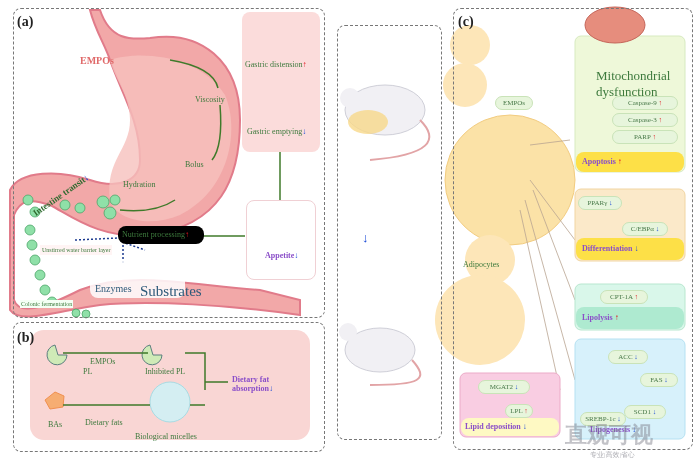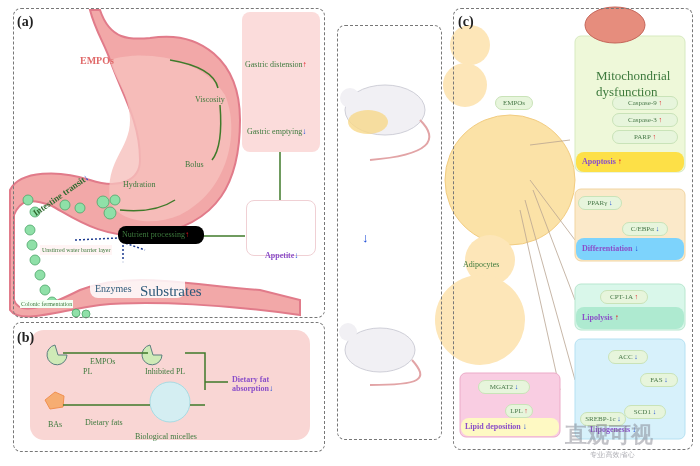--- a/index.html
+++ b/index.html
@@ -107,21 +107,21 @@
 <div class="txt" style="left:195px;top:95px;">Viscosity</div>
 <div class="txt" style="left:185px;top:160px;">Bolus</div>
 <div class="txt" style="left:123px;top:180px;">Hydration</div>
 <div class="txt" style="left:28px;top:190px;transform:rotate(-35deg);font-weight:bold;color:#2f6a2f;font-size:9px;">
   <span>Intestine transit</span><span class="down">↓</span>
 </div>
 <div class="box" style="left:118px;top:226px;width:86px;height:18px;background:#000000;">
   <div class="txt" style="left:4px;top:4px;"><span>Nutrient processing</span><span class="up">↑</span></div>
 </div>
 <div class="txt" style="left:40px;top:245px;font-size:6px;background:#fff4f4;padding:2px;">Unstirred water barrier layer</div>
-<div class="box" style="left:246px;top:200px;width:70px;height:56px;background:#fff;border:1px solid #f0d0d4;">
+<div class="box" style="left:246px;top:200px;width:70px;height:80px;background:#fff;border:1px solid #f0d0d4;">
   <div class="txt outcome" style="left:18px;top:50px;"><span>Appetite</span><span class="down">↓</span></div>
 </div>
 <div class="box" style="left:90px;top:260px;width:95px;height:38px;background:rgba(255,255,255,0.85);"></div>
 <div class="txt" style="left:95px;top:283px;color:#2e5a7a;font-size:10px;">Enzymes</div>
 <div class="txt" style="left:140px;top:283px;color:#2e5a7a;font-size:15px;">Substrates</div>
 <div class="txt" style="left:20px;top:300px;font-size:6px;background:#f4fff4;padding:1px;">Colonic fermentation</div>
 
 <div class="panel-label" style="left:17px;top:330px;">(b)</div>
 <div class="txt" style="left:55px;top:367px;padding-left:28px;">PL</div>
 <div class="txt" style="left:90px;top:357px;">EMPOs</div>
@@ -148,21 +148,21 @@
     <div class="pill" style="left: 612px; top: 130px; width: 66px;"><span>PARP</span> <span class="up">↑</span></div>
   </div>
 <div class="box" style="left:576px;top:152px;width:108px;height:20px;background:#fde047;">
   <div class="txt outcome" style="left:6px;top:5px;"><span>Apoptosis</span> <span class="up">↑</span></div>
 </div>
 
 <div id="diff-items">
     <div class="pill" style="left: 578px; top: 196px; width: 44px;"><span>PPARγ</span> <span class="down">↓</span></div>
     <div class="pill" style="left: 622px; top: 222px; width: 46px;"><span>C/EBPα</span> <span class="down">↓</span></div>
   </div>
-<div class="box" style="left:576px;top:238px;width:108px;height:22px;background:#7dd3fc;padding-left:48px;">
+<div class="box" style="left:576px;top:238px;width:108px;height:22px;background:#fde047;padding-left:48px;">
   <div class="txt outcome" style="left:6px;top:6px;"><span>Differentiation</span> <span class="down">↓</span></div>
 </div>
 
 <div id="lipolysis-items">
     <div class="pill" style="left: 600px; top: 290px; width: 48px;"><span>CPT-1A</span> <span class="up">↑</span></div>
   </div>
 <div class="box" style="left:576px;top:307px;width:108px;height:22px;background:#aeead0;">
   <div class="txt outcome" style="left:6px;top:6px;"><span>Lipolysis</span> <span class="up">↑</span></div>
 </div>
 

